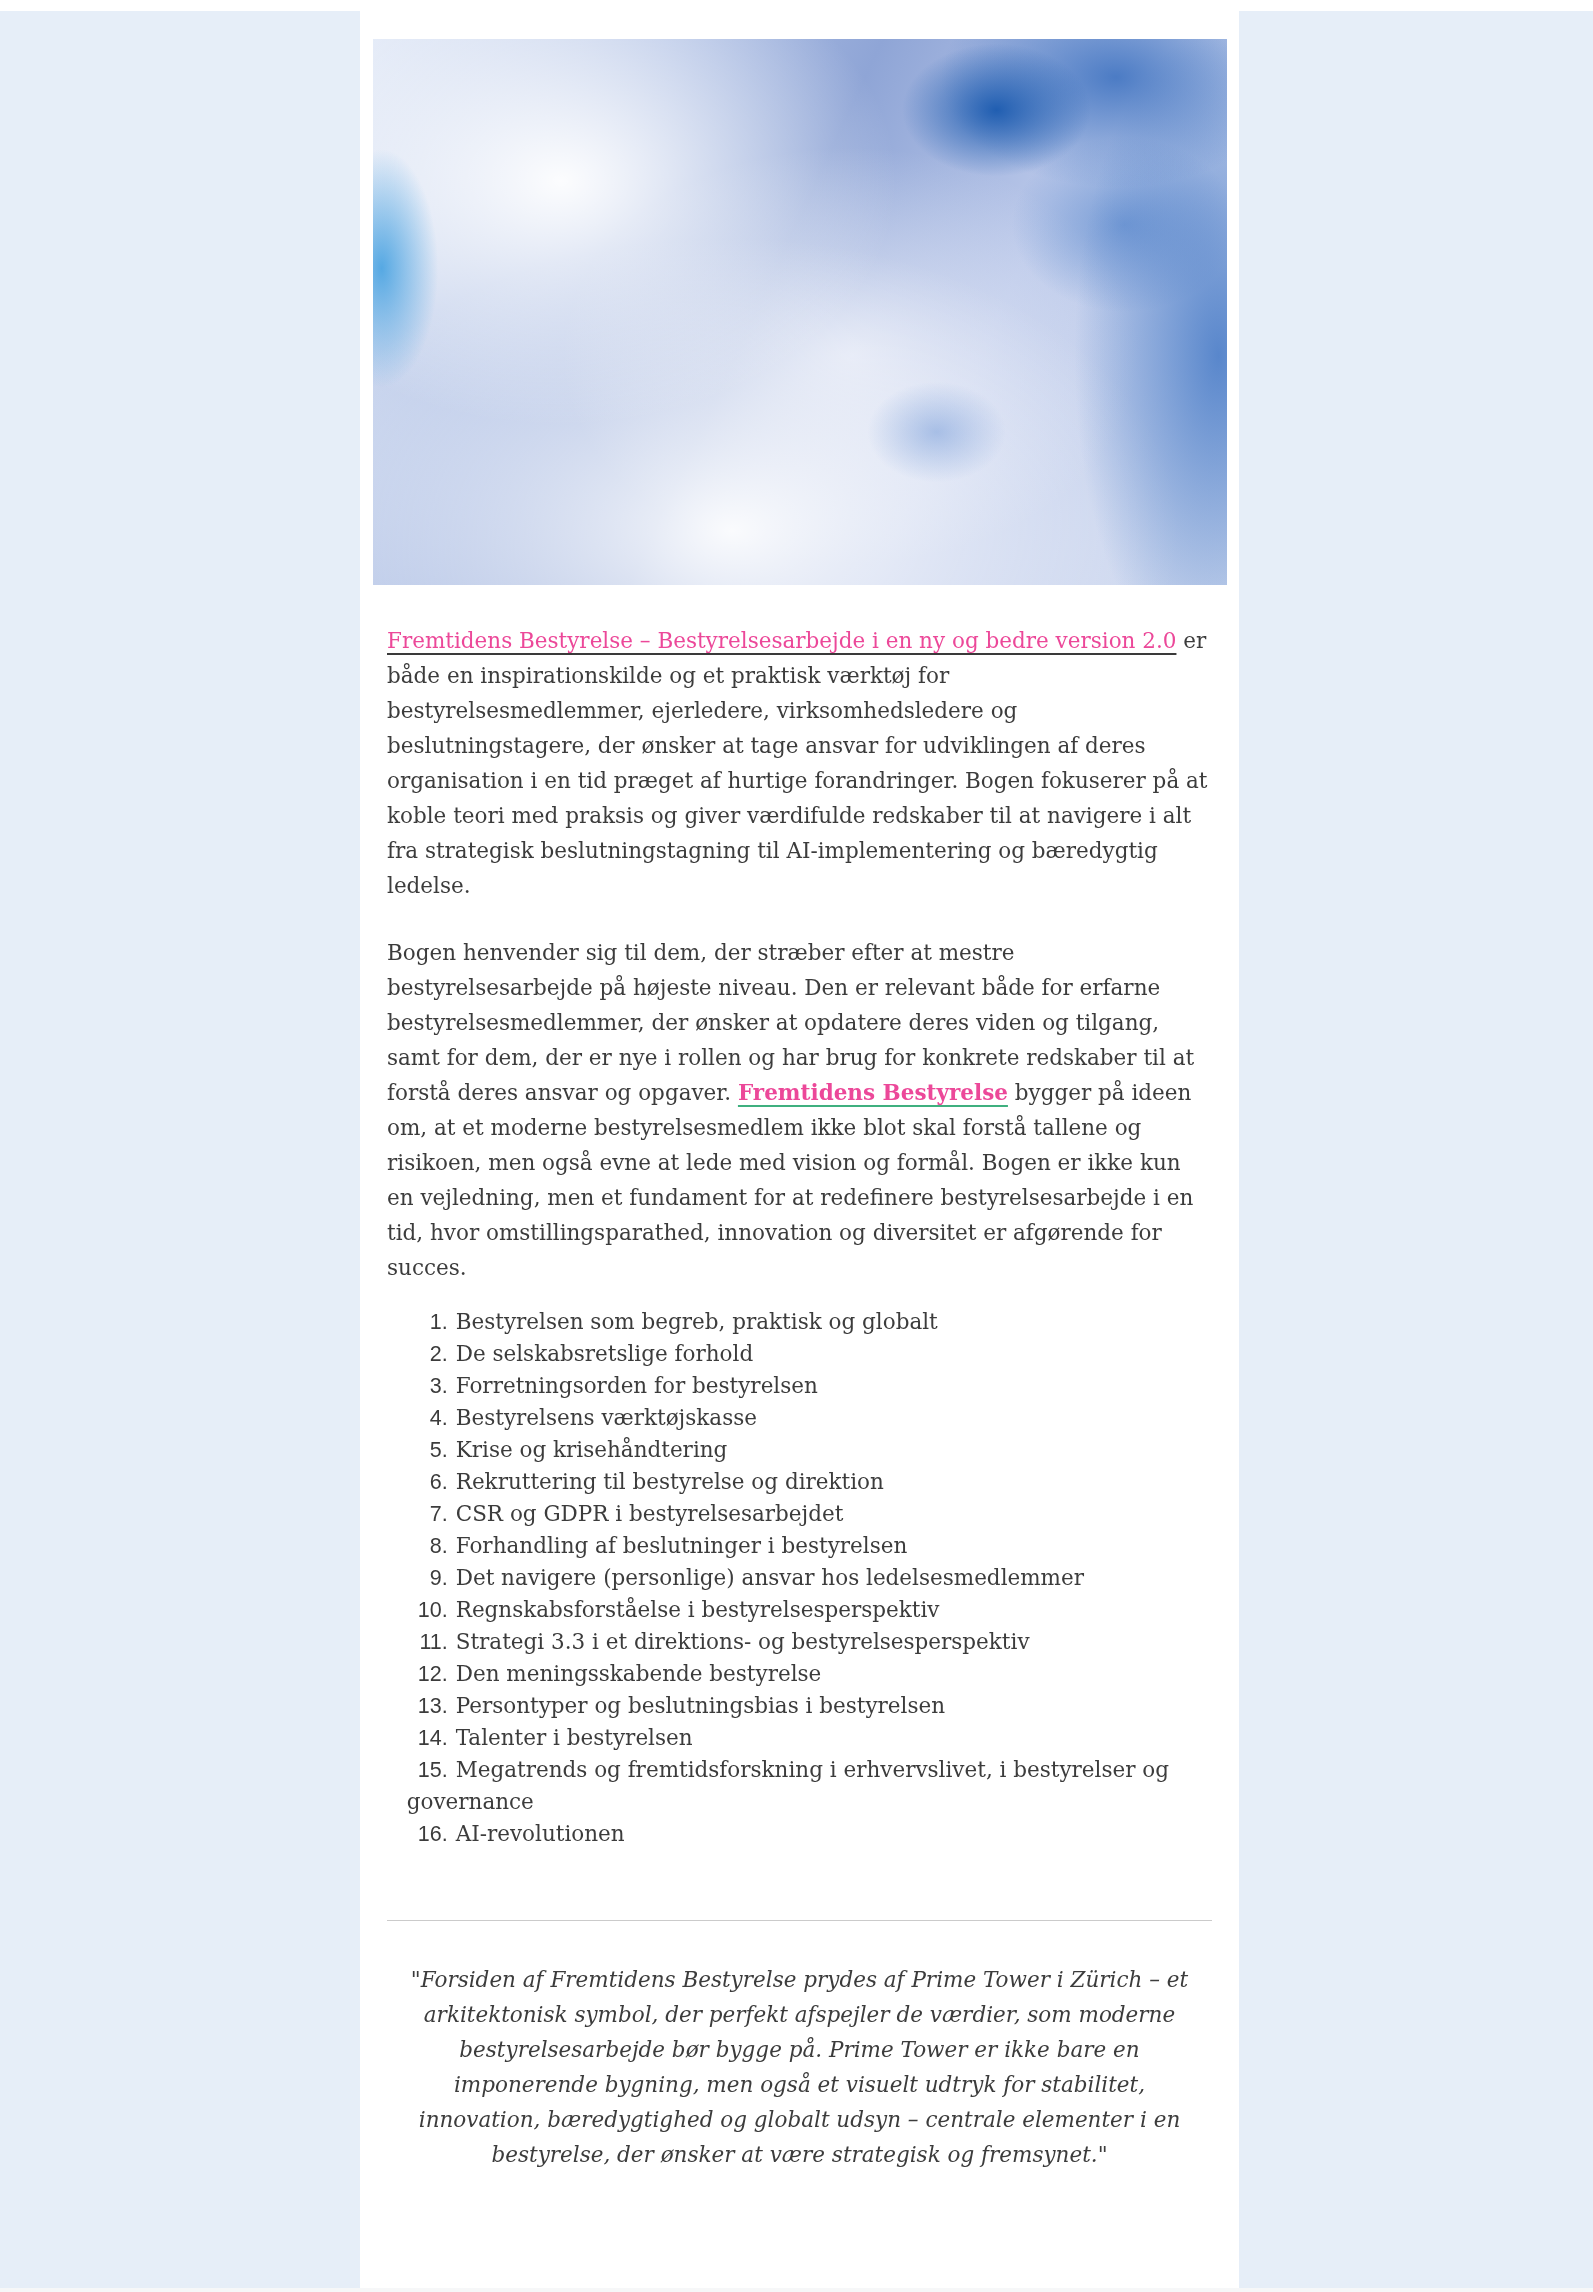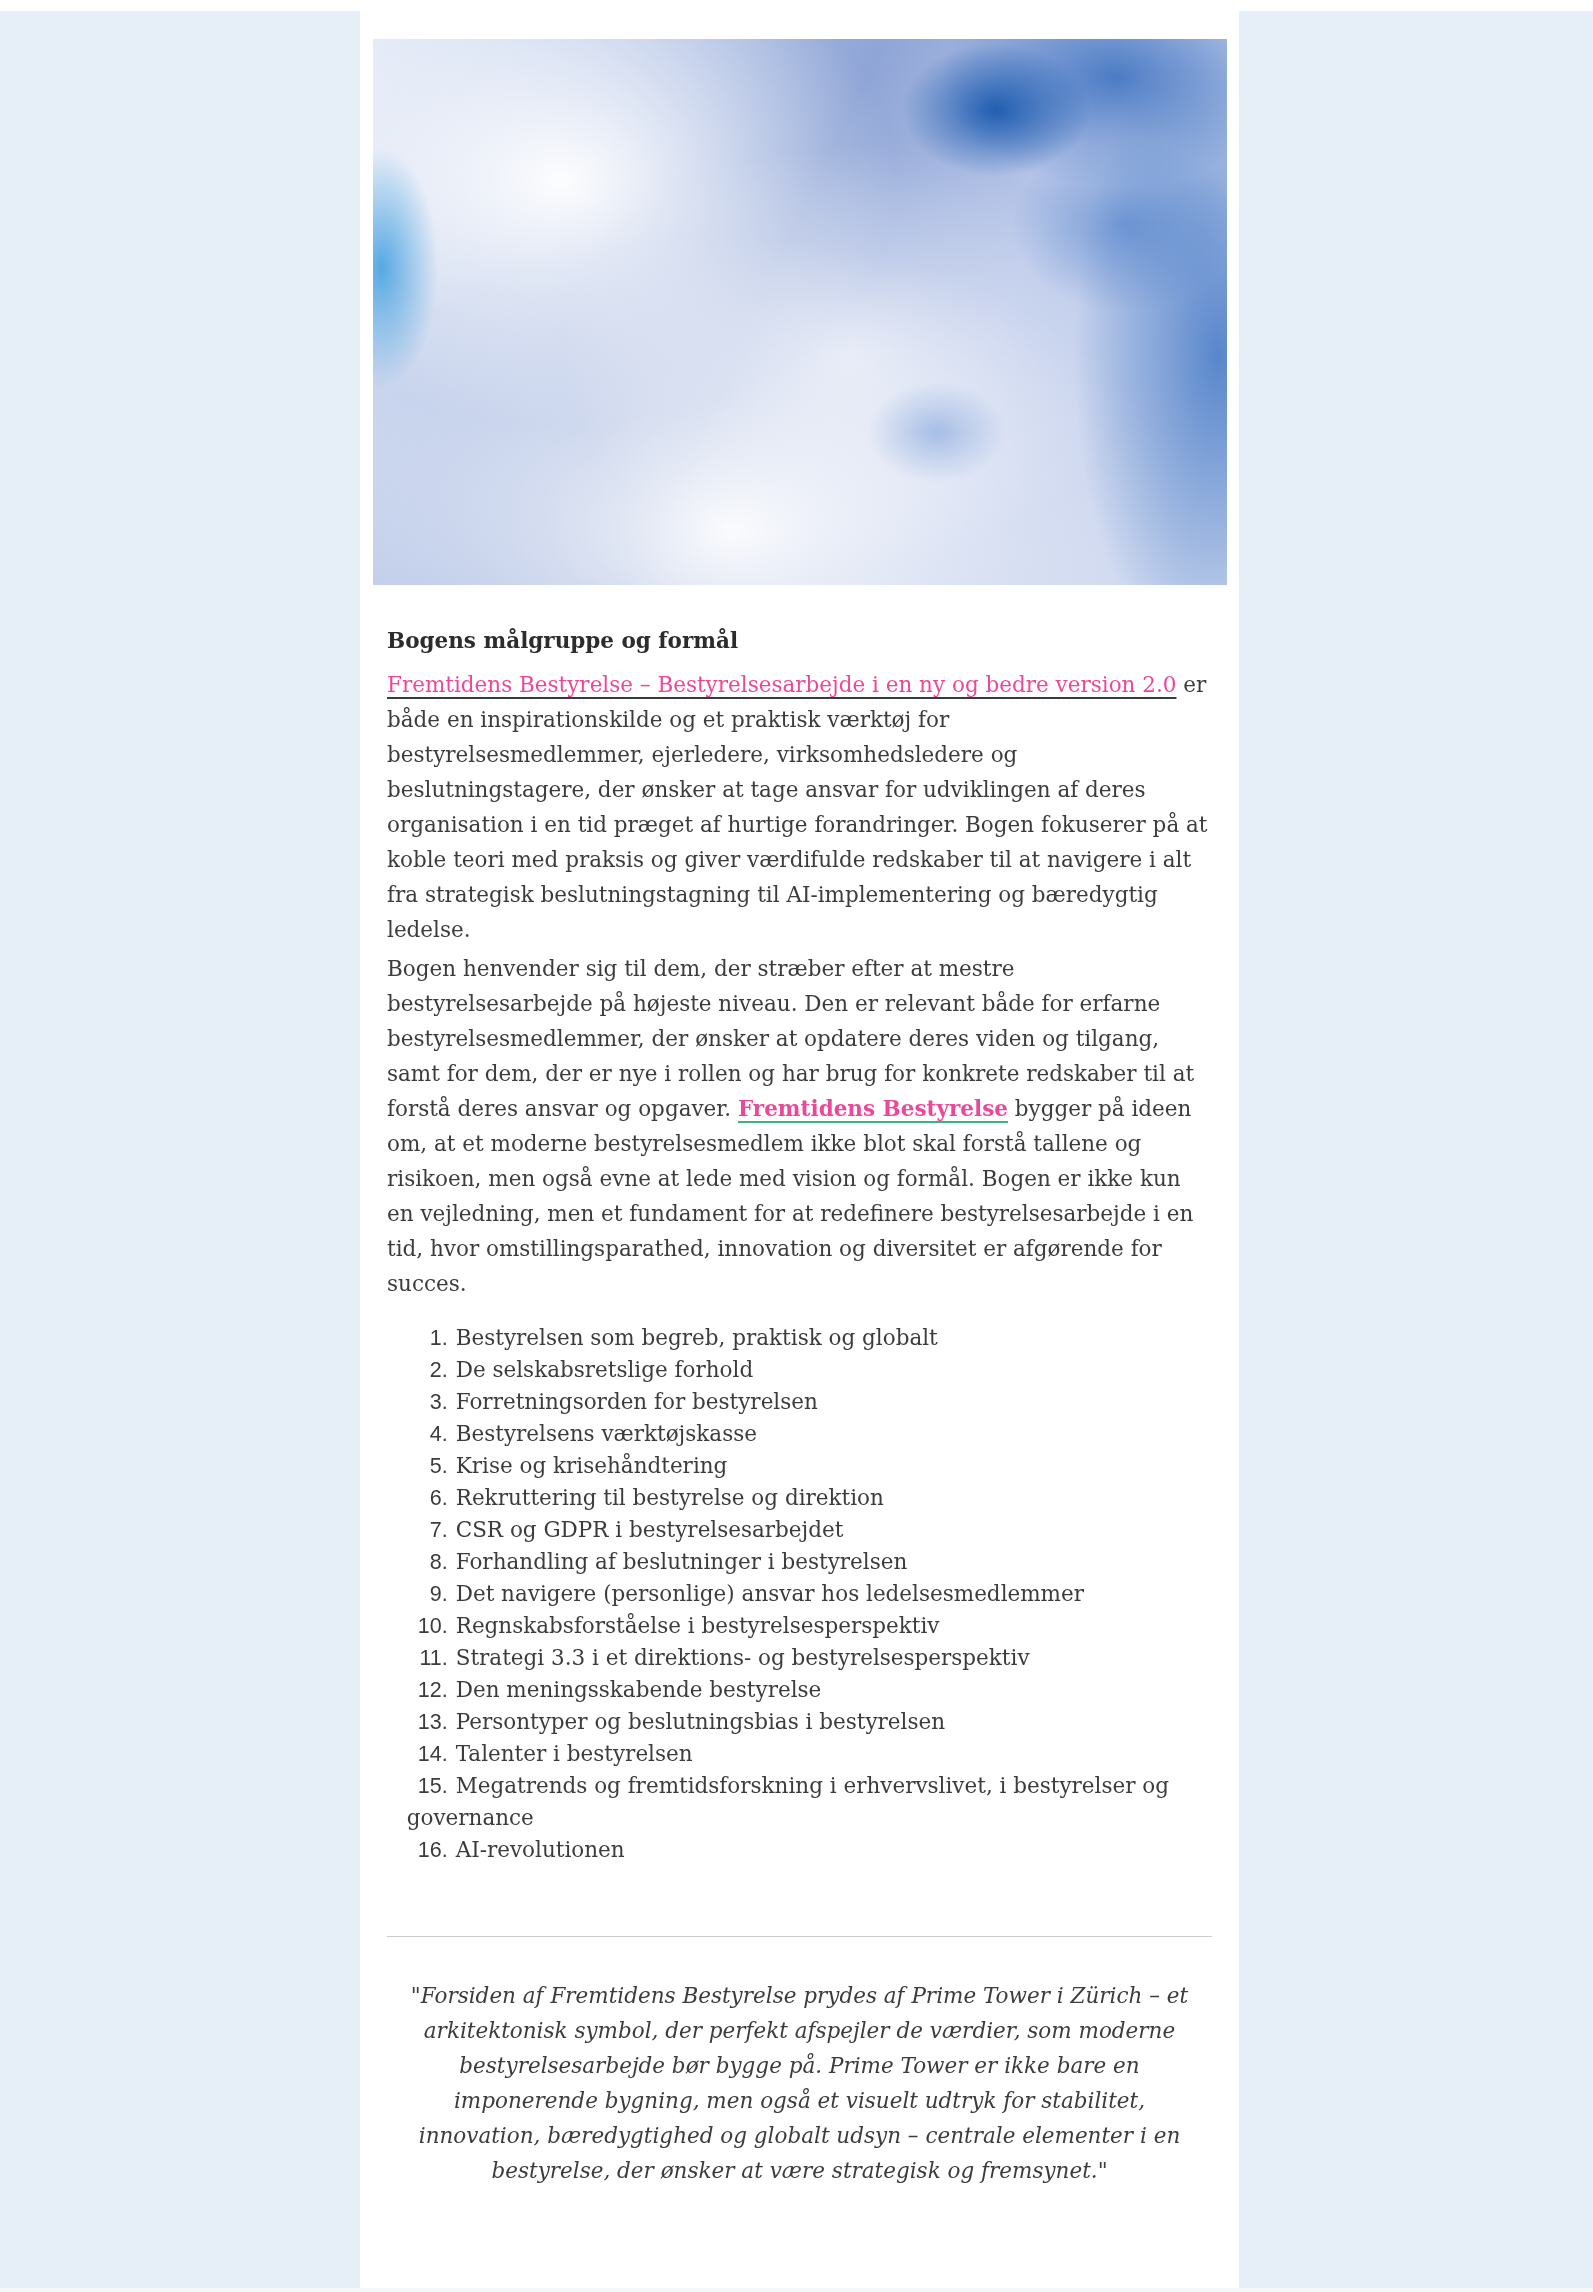--- a/index.html
+++ b/index.html
@@ -39,21 +39,21 @@
       radial-gradient(ellipse 385px 278px at 56% 58%, rgba(236,239,249,.8),  rgba(236,239,249,0) 75%),
       linear-gradient(115deg,#dfe7f6 0%, #aebfe4 28%, #8fa5d6 46%, #b9c7e9 68%, #d4ddf1 100%);
   }
   .content {
     padding:0 27px;
     font-size:21.5px;
     line-height:35px;
   }
   .para { margin:0; }
   .para-lead   { margin-top:38px; }
-  .para-second { margin-top:4px; }
+  .para-second { margin-top:32px; }
   .h-bold { font-weight:bold; color:#2c2c2c; display:block; margin-bottom:9px; }
   .h2-line { margin-top:23px; font-weight:bold; color:#2c2c2c; }
   a.book-link {
     color:#ec4899;
     text-decoration:underline;
     text-decoration-color:#3a3a3a;
     text-decoration-thickness:1.8px;
     text-underline-offset:4.5px;
   }
   a.book-link.green-underline {
@@ -97,21 +97,20 @@
 <div class="viewport">
   <div class="top-strip"></div>
 
   <div class="card">
 
     <div class="hero" title="Blue sky with white clouds"></div>
 
     <div class="content">
 
       <p class="para para-lead">
-        <span class="h-bold">Bogens målgruppe og formål</span>
         <a href="#" class="book-link">Fremtidens Bestyrelse – Bestyrelsesarbejde i en ny og bedre version 2.0</a><span> er både en inspirationskilde og et praktisk værktøj for bestyrelsesmedlemmer, ejerledere, virksomhedsledere og beslutningstagere, der ønsker at tage ansvar for udviklingen af deres organisation i en tid præget af hurtige forandringer. Bogen fokuserer på at koble teori med praksis og giver værdifulde redskaber til at navigere i alt fra strategisk beslutningstagning til AI-implementering og bæredygtig ledelse.</span>
       </p>
 
       <p class="para para-second">
         <span>Bogen henvender sig til dem, der stræber efter at mestre bestyrelsesarbejde på højeste niveau. Den er relevant både for erfarne bestyrelsesmedlemmer, der ønsker at opdatere deres viden og tilgang, samt for dem, der er nye i rollen og har brug for konkrete redskaber til at forstå deres ansvar og opgaver. </span><a href="#" class="book-link green-underline">Fremtidens Bestyrelse</a><span> bygger på ideen om, at et moderne bestyrelsesmedlem ikke blot skal forstå tallene og risikoen, men også evne at lede med vision og formål. Bogen er ikke kun en vejledning, men et fundament for at redefinere bestyrelsesarbejde i en tid, hvor omstillingsparathed, innovation og diversitet er afgørende for succes.</span>
       </p>
 
 
       <ol class="chapters">
           <li>Bestyrelsen som begreb, praktisk og globalt</li>

